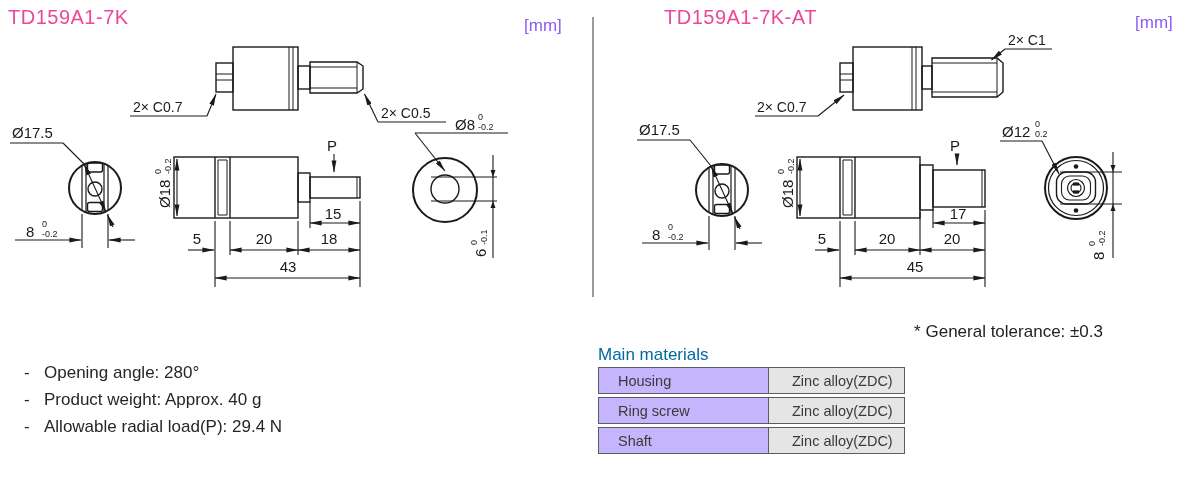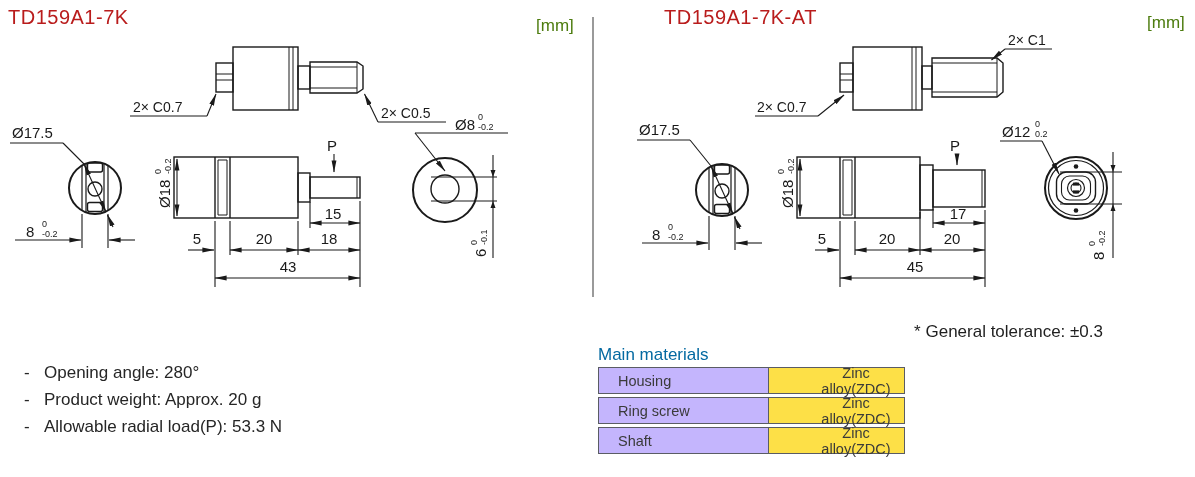--- a/index.html
+++ b/index.html
@@ -1,31 +1,31 @@
 <!DOCTYPE html>
 <html><head>
 <meta charset="utf-8">
 <style>
   html,body{margin:0;padding:0;background:#fff;}
   #stage{position:relative;width:1195px;height:477px;background:#fff;overflow:hidden;
          font-family:"Liberation Sans",sans-serif;color:#222;}
   .abs{position:absolute;}
-  .title{font-size:20px;color:#b91c1c;letter-spacing:.5px;}
-  .units{font-size:17px;color:#4d7c0f;margin-left:12px;}
+  .title{font-size:20px;color:#ec4899;letter-spacing:.5px;}
+  .units{font-size:17px;color:#8b5cf6;}
   .note{font-size:17px;color:#1f1f1f;}
   .divider{width:1.5px;background:#9a9a9a;}
   .specs{display:flex;flex-direction:column;gap:7px;font-size:17px;color:#262626;}
   .spec-row{display:flex;}
   .spec-row .dash{width:20px;text-align:left;padding-left:2px;}
   .mat-title{font-size:17px;color:#0369a1;}
   .mat-table{width:307px;}
   .mat-row{display:flex;height:25px;border:1.2px solid #5a5c64;margin-bottom:3px;
            font-size:14.5px;color:#3a3a3a;align-items:center;}
   .mat-part{width:169px;background:#c4b5fd;height:100%;display:flex;align-items:center;padding-left:19px;box-sizing:border-box;}
-  .mat-val{flex:1;background:#fde047;height:100%;display:flex;align-items:center;padding-left:39px;border-left:1.2px solid #5a5c64;text-align:center;}
+  .mat-val{flex:1;background:#e5e5e5;height:100%;display:flex;align-items:center;padding-left:23px;border-left:1.2px solid #5a5c64;}
   svg text{font-family:"Liberation Sans",sans-serif;fill:#1a1a1a;}
   .dim{font-size:15px;}
   .tol{font-size:9px;}
   .lbl{font-size:14px;}
 </style>
 </head>
 <body>
 
 <div id="stage">
 
@@ -270,25 +270,25 @@
 
   <div class="abs note" style="right:92px;top:322px;text-align:right;">* General tolerance: ±0.3</div>
 
   <div class="abs specs" style="left:22px;top:363px;">
     <div class="spec-row">
       <span class="dash">-</span>
       <span>Opening angle: 280°</span>
     </div>
     <div class="spec-row">
       <span class="dash">-</span>
-      <span>Product weight: Approx. 20 g</span>
+      <span>Product weight: Approx. 40 g</span>
     </div>
     <div class="spec-row">
       <span class="dash">-</span>
-      <span>Allowable radial load(P): 53.3 N</span>
+      <span>Allowable radial load(P): 29.4 N</span>
     </div>
   </div>
 
   <div class="abs mat-title" style="left:598px;top:345px;">Main materials</div>
   <div class="abs mat-table" style="left:598px;top:367px;">
     <div class="mat-row">
       <div class="mat-part">Housing</div>
       <div class="mat-val">Zinc alloy(ZDC)</div>
     </div>
     <div class="mat-row">

